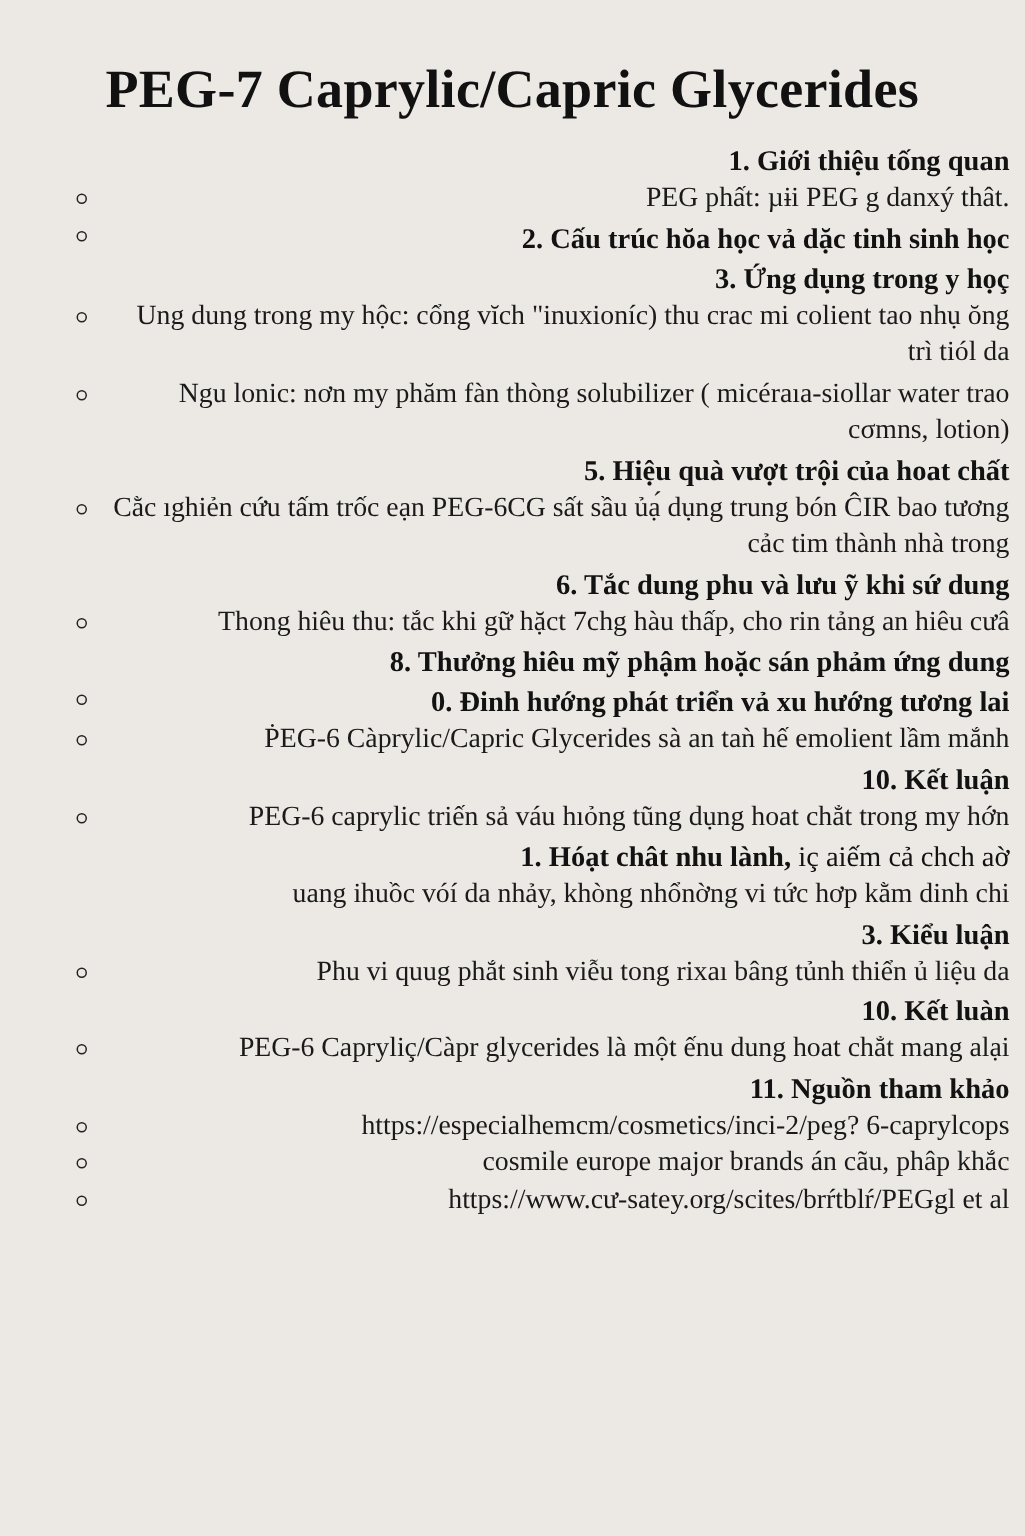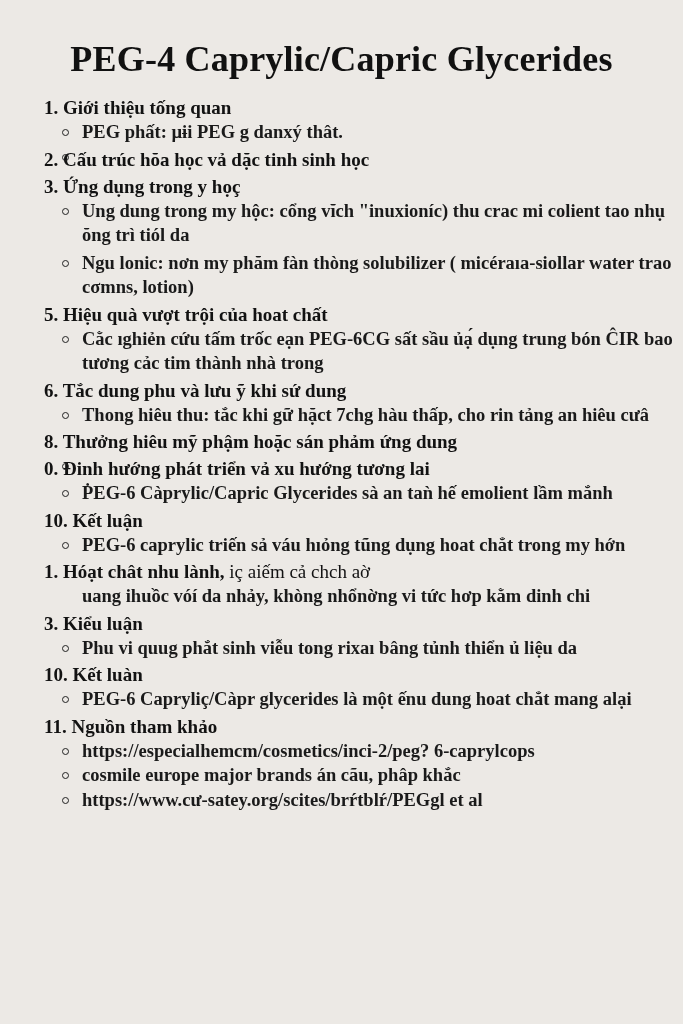--- a/index.html
+++ b/index.html
@@ -24,22 +24,23 @@
     font-family: "Liberation Serif", "DejaVu Serif", serif;
     font-weight: bold;
     font-size: 36px;
     letter-spacing: 0.2px;
     color: #111;
     margin: 0;
   }
   .content {
     position: absolute;
     top: 96px;
-    left: 44px;
+    left: 33px;
     width: 640px;
+    text-align: right;
   }
   .section {
     margin: 0;
   }
   .heading {
     font-family: "Liberation Serif", "DejaVu Serif", serif;
     font-weight: bold;
     font-size: 19px;
     line-height: 24px;
     color: #121212;
@@ -53,38 +54,37 @@
     margin: 0;
     padding: 0 0 0 18px;
   }
   ul.items li {
     position: relative;
     padding-left: 20px;
     font-family: "Liberation Serif", "DejaVu Serif", serif;
     font-size: 18.5px;
     line-height: 24.5px;
     color: #1a1a1a;
-    font-weight: bold;
   }
   ul.items li .bullet {
     position: absolute;
     left: 0;
     top: 9px;
     width: 5px;
     height: 5px;
     border: 1.6px solid #222;
     border-radius: 50%;
   }
   ul.items li.nobullet { padding-left: 20px; }
   .gap-s { height: 3px; }
 </style>
 </head>
 <body>
 
-<h1 class="title">PEG-4 Caprylic/Capric Glycerides</h1>
+<h1 class="title">PEG-7 Caprylic/Capric Glycerides</h1>
 
 <div class="content">
 
   <div class="section">
     <div class="heading">1. Giới thiệu tống quan</div>
     <ul class="items">
       <li><span class="bullet"></span><span>PEG phất: µɨi PEG g danxý thât.</span></li>
       <li><span class="bullet"></span></li>
     </ul>
   </div>

